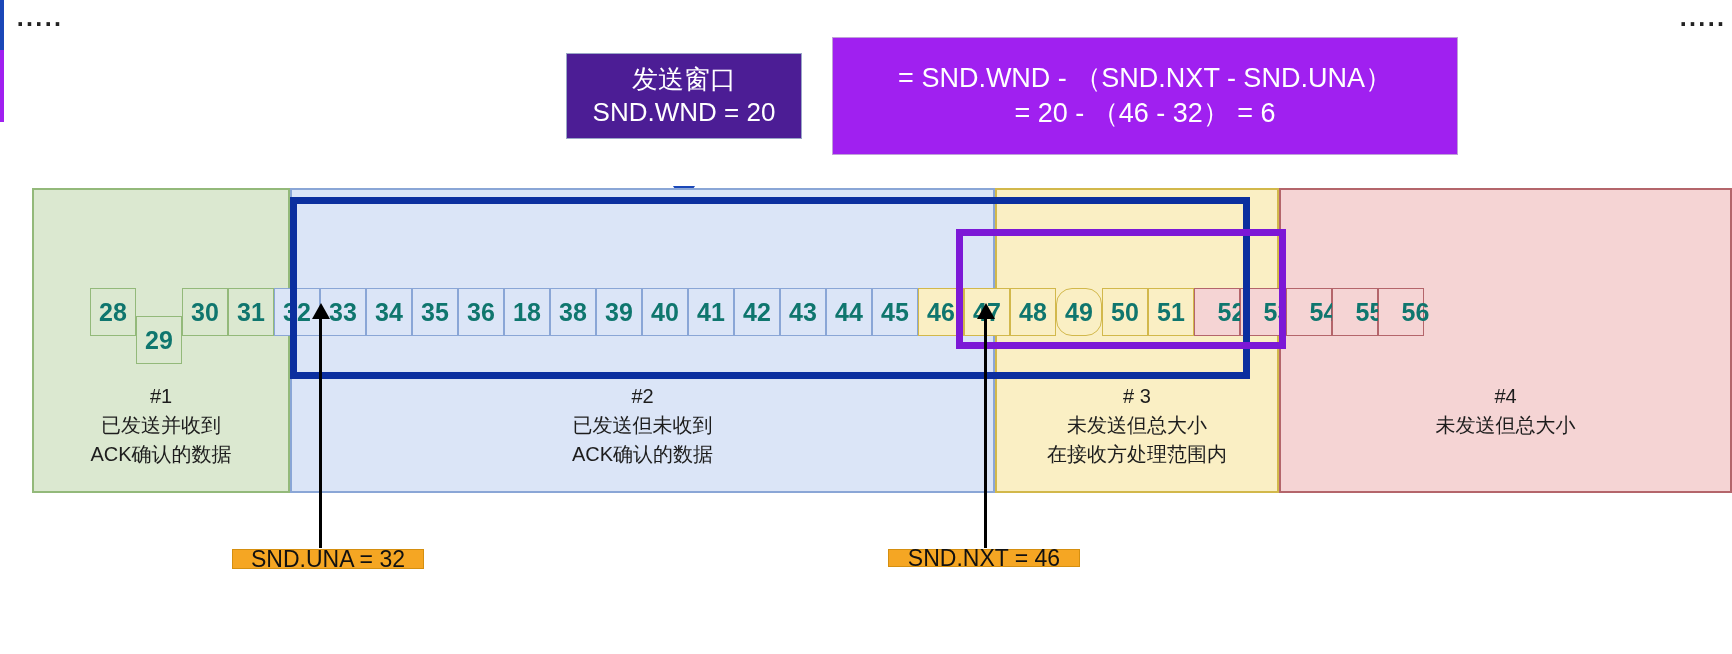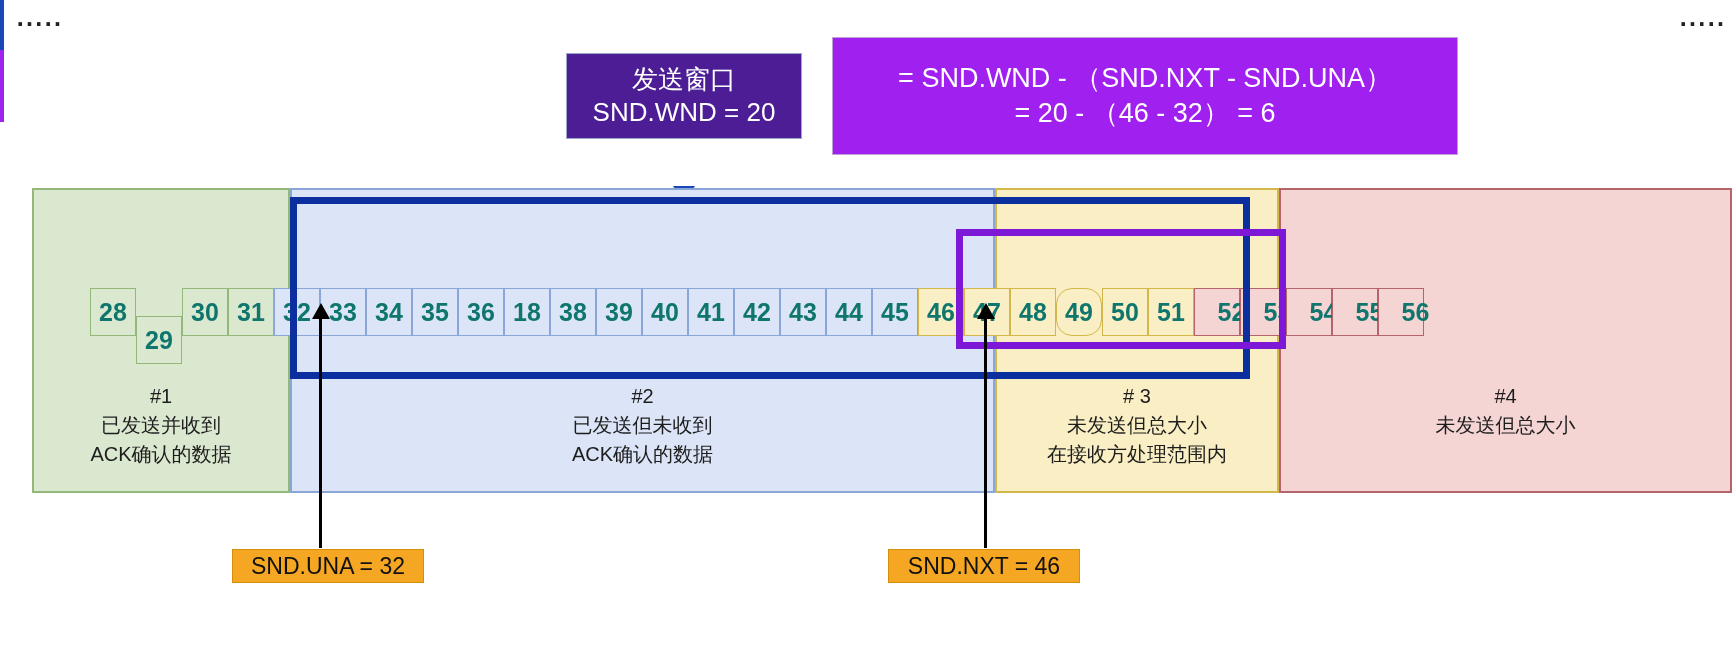--- a/index.html
+++ b/index.html
@@ -108,22 +108,22 @@
   .tag{
     position:absolute;
     background:#f5a623;
     color:#111;
     font-size:23px;
     display:flex;align-items:center;justify-content:center;
     border:1px solid #d58f10;
     box-sizing:border-box;
     white-space:nowrap;
   }
-  #tag-una{left:232px;top:549px;width:192px;height:34px;}
-  #tag-nxt{left:888px;top:549px;width:192px;height:34px;}
+  #tag-una{left:232px;top:549px;width:192px;height:20px;}
+  #tag-nxt{left:888px;top:549px;width:192px;height:18px;}
 </style>
 </head>
 <body>
 
 <div class="stage">
 
   <div class="callout callout-send">
     <span class="ln">发送窗口</span>
     <span class="ln">SND.WND = 20</span>
   </div>

